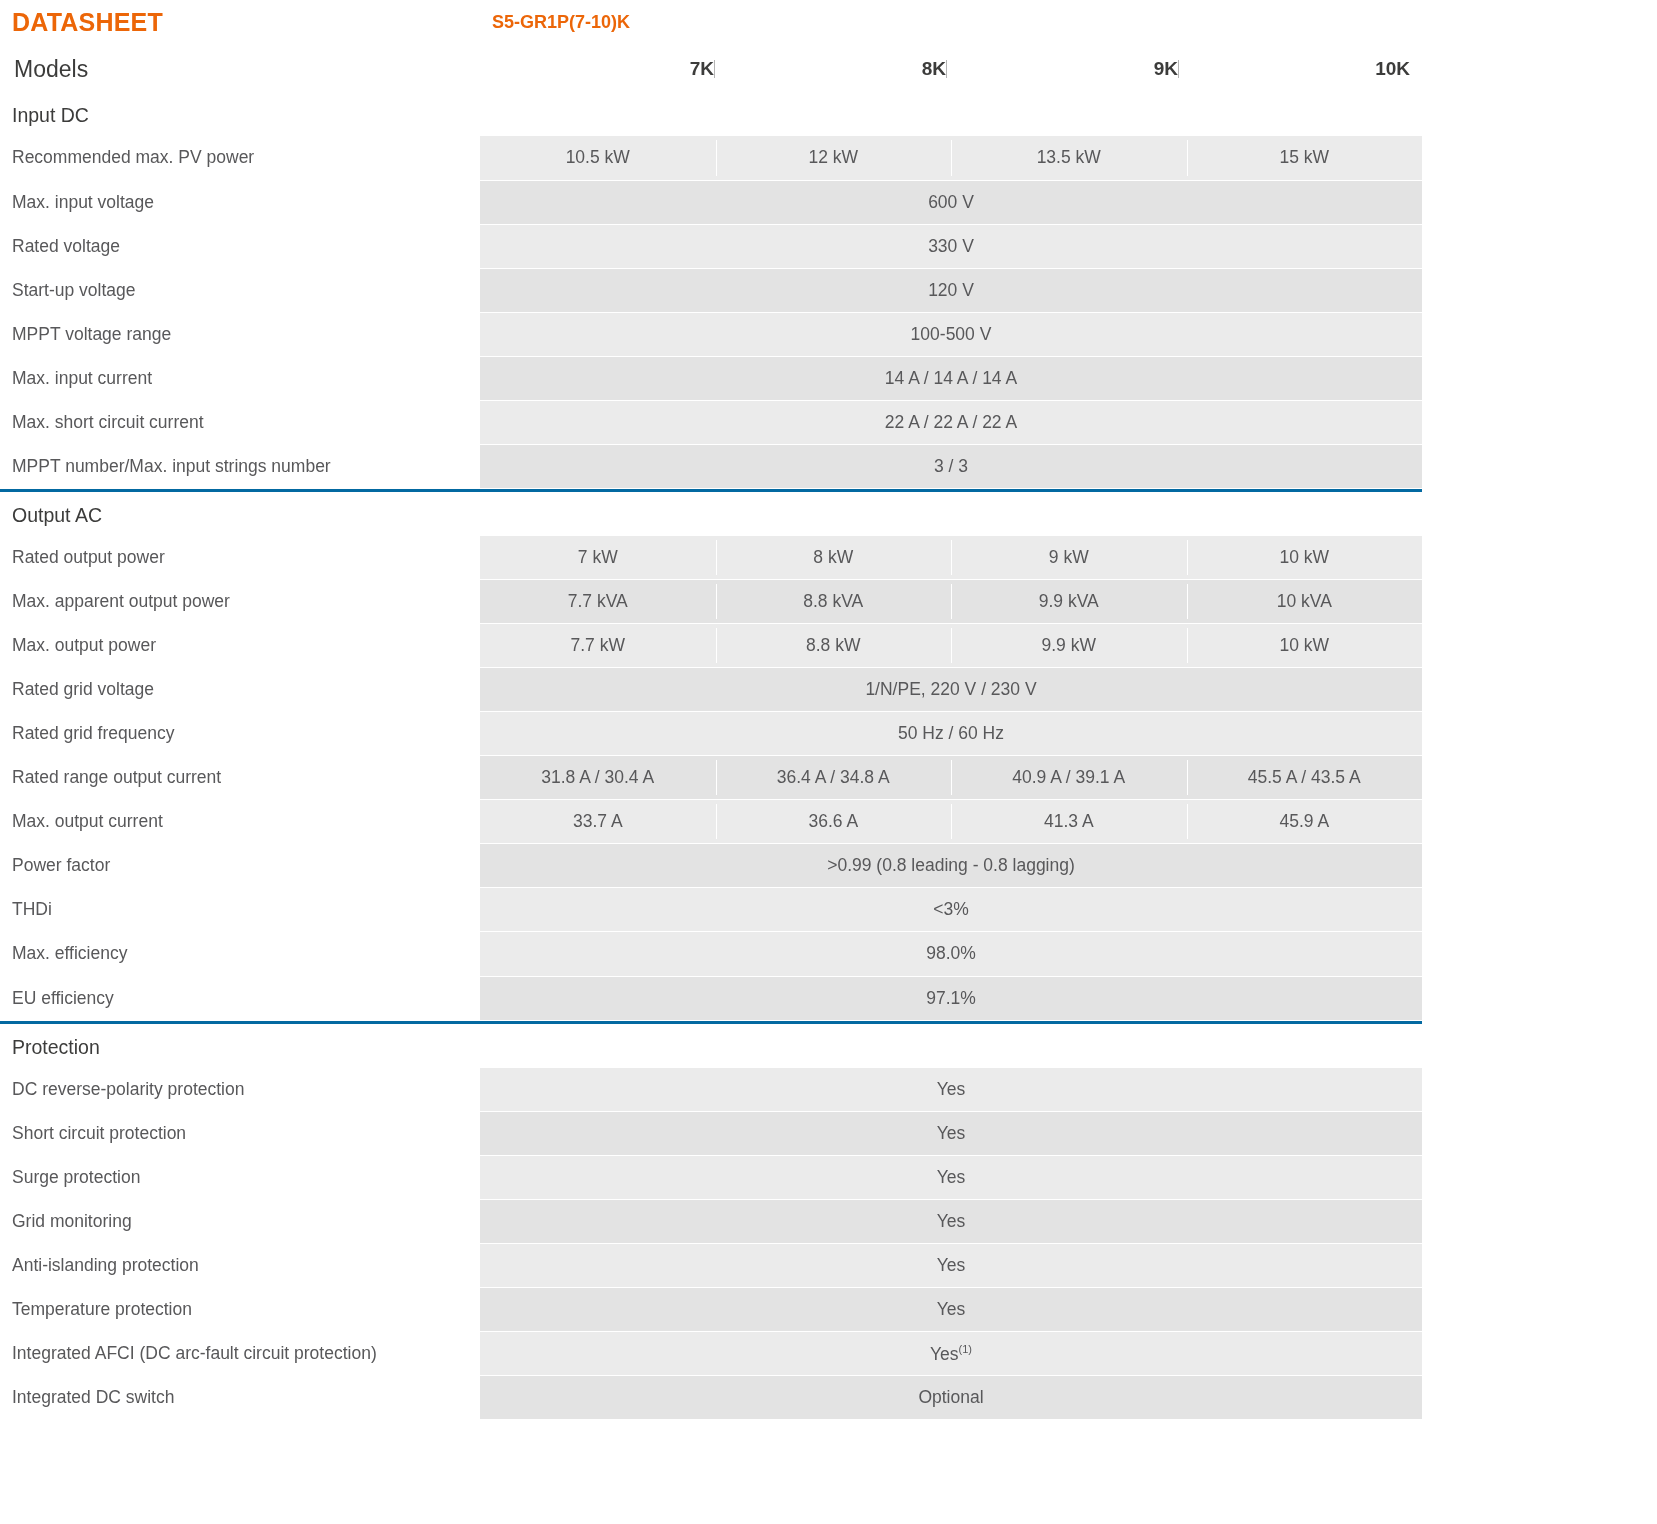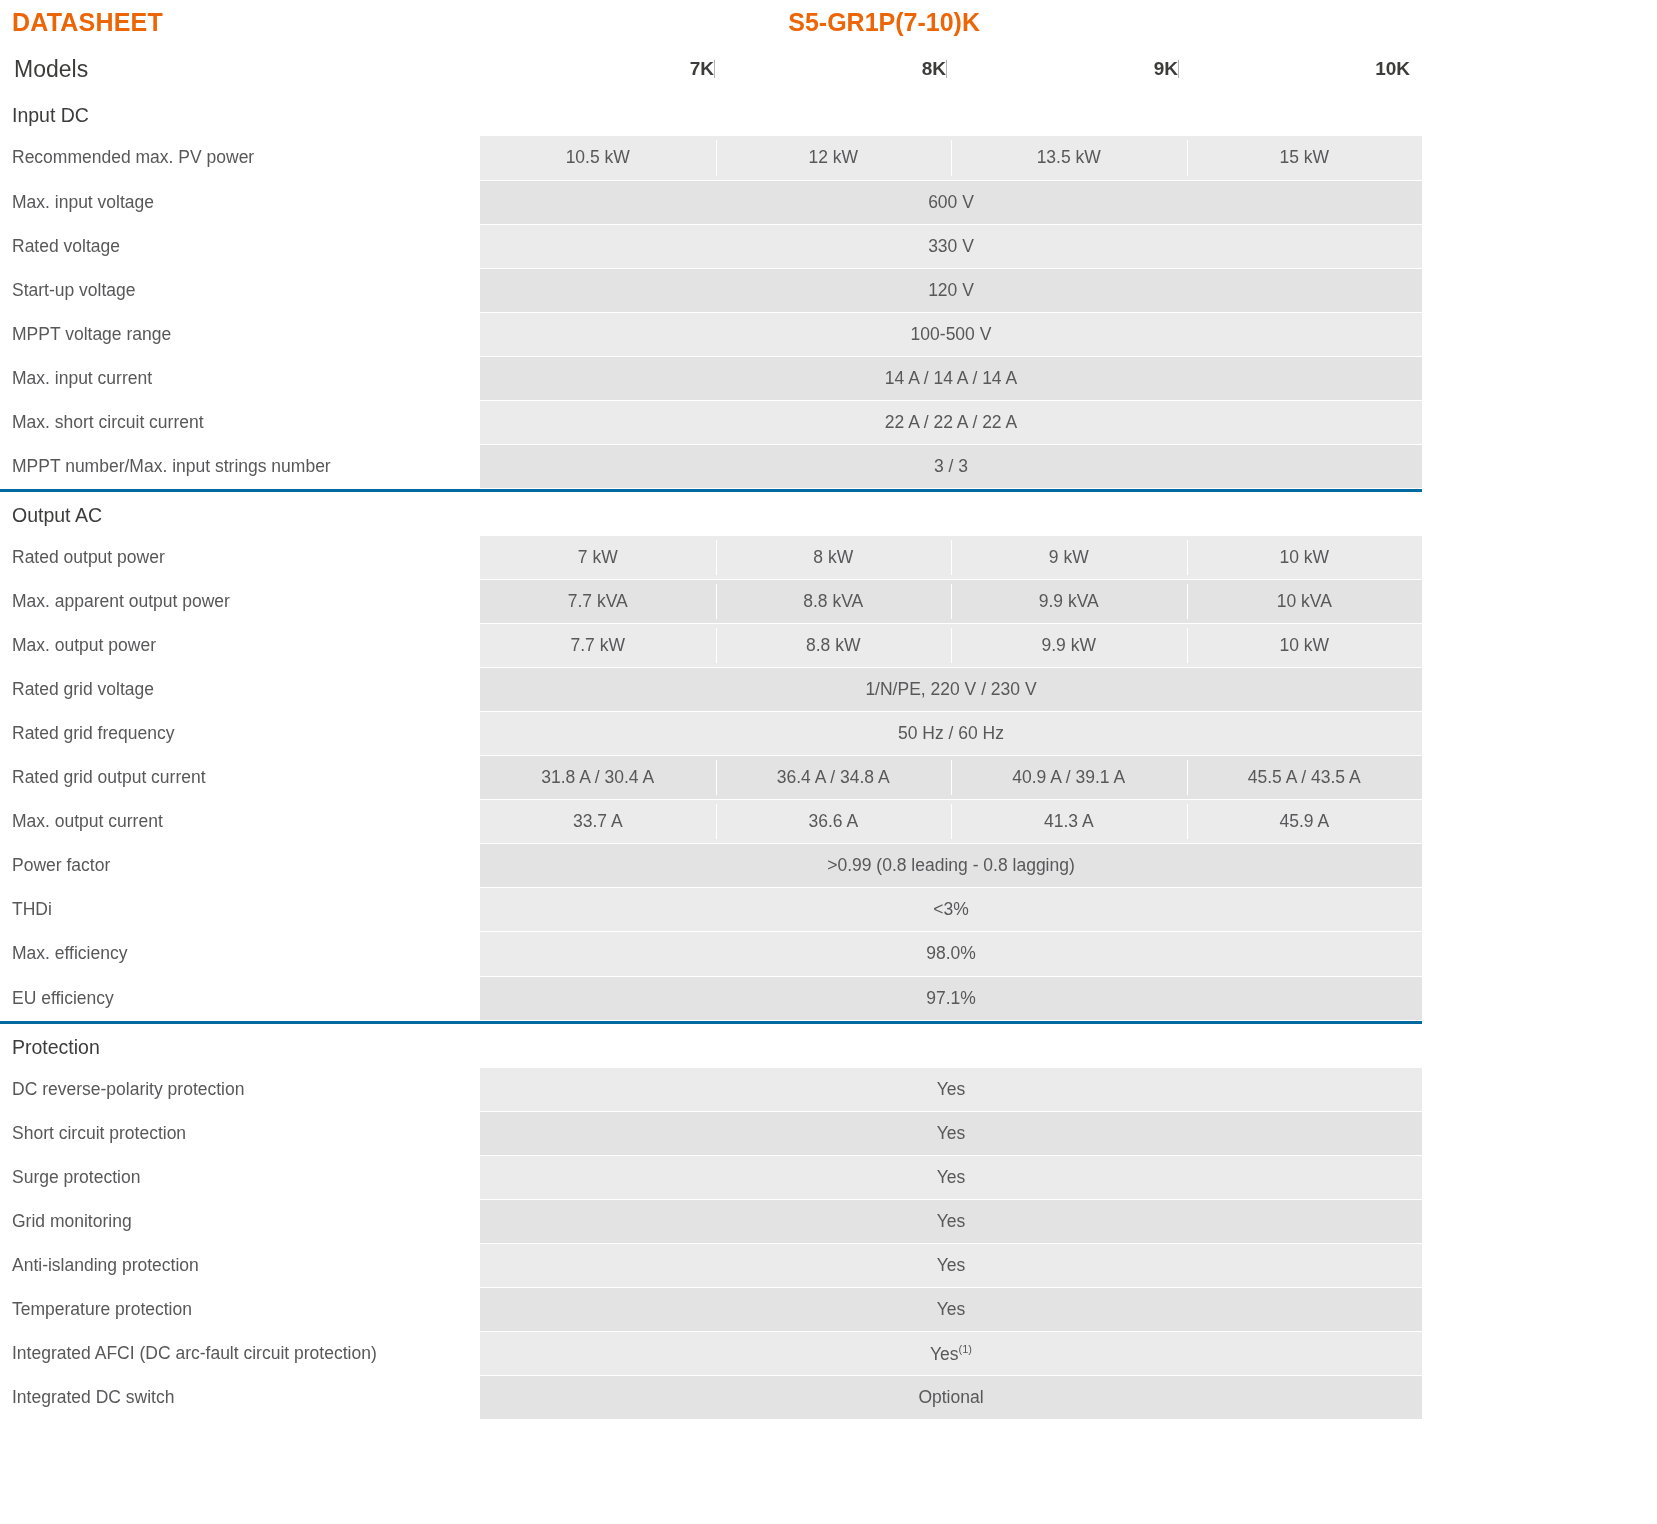--- a/index.html
+++ b/index.html
@@ -27,25 +27,25 @@
   }
   .doc-title {
     font-size: 25px;
     font-weight: bold;
     color: #ec6608;
     letter-spacing: 0.2px;
     flex: 0 0 auto;
     width: 480px;
   }
   .model-name {
-    font-size: 25px;
+    font-size: 18px;
     font-weight: bold;
     color: #ec6608;
     flex: 1 1 auto;
-    text-align: right;
+    text-align: left;
     padding-right: 430px;
   }
   
   .models-row {
     display: flex;
     align-items: center;
     height: 46px;
     padding: 0 12px;
   }
   .models-label {
@@ -207,21 +207,21 @@
           </tr>
           <tr>
             <td class="label">Rated grid voltage</td>
             <td class="val" colspan="4"><span>1/N/PE, 220 V / 230 V</span></td>
           </tr>
           <tr>
             <td class="label">Rated grid frequency</td>
             <td class="val" colspan="4"><span>50 Hz / 60 Hz</span></td>
           </tr>
           <tr>
-            <td class="label">Rated grid output current</td>
+            <td class="label">Rated range output current</td>
             <td class="val split">31.8 A / 30.4 A</td>
             <td class="val split">36.4 A / 34.8 A</td>
             <td class="val split">40.9 A / 39.1 A</td>
             <td class="val split">45.5 A / 43.5 A</td>
           </tr>
           <tr>
             <td class="label">Max. output current</td>
             <td class="val split">33.7 A</td>
             <td class="val split">36.6 A</td>
             <td class="val split">41.3 A</td>

